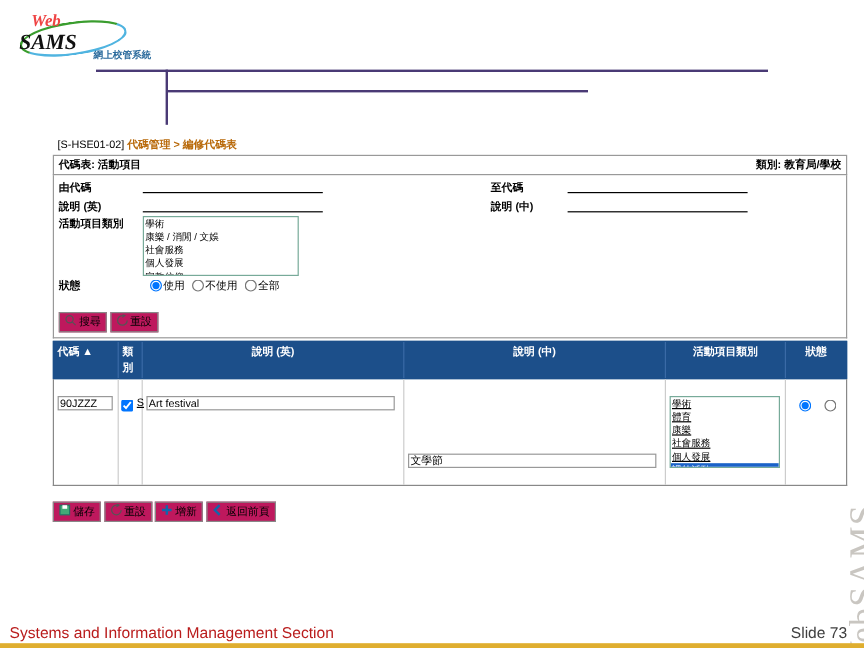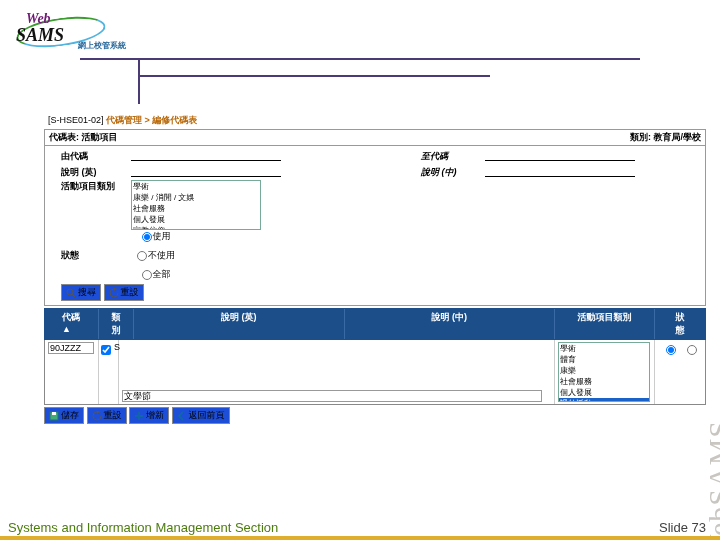--- a/index.html
+++ b/index.html
@@ -25,21 +25,21 @@
     position: absolute; left: 0; top: 6px;
     width: 90px; height: 28px;
     border: 2px solid;
     border-color: #3a9d2e #50b4e0 #50b4e0 #3a9d2e;
     border-radius: 50%;
     transform: rotate(-8deg);
   }
   .logo-web {
     position: absolute; left: 10px; top: 0;
     font: italic bold 14px/1 "Comic Sans MS", cursive;
-    color: #701a75;
+    color: #ef4444;
   }
   .logo-sams {
     position: absolute; left: 0; top: 14px;
     font: italic bold 18px/1 "Comic Sans MS", cursive;
     color: #111;
   }
   .logo-sub {
     position: absolute; left: 62px; top: 30px;
     font: bold 8px/1 sans-serif; color: #2a6a9c;
     white-space: nowrap;
@@ -68,64 +68,64 @@
   .crumbs .path { color:#b96a0b; font-weight:bold; }
 
   .titlebar {
     display:flex; justify-content:space-between;
     background:#fff; border:1px solid #999; border-top:none;
     padding:1px 4px; font-weight:bold;
   }
 
   .searchbox {
     border:1px solid #999; border-top:none;
-    padding:2px 4px 4px 16px;
+    padding:2px 4px 4px 4px;
   }
   .srow { display:flex; align-items:center; min-height:16px; }
   .slabel { width:70px; font-weight:bold; }
   .sfield { width:150px; border-bottom:1px solid #000; height:10px; }
   .sfield2 { width:150px; border-bottom:1px solid #000; height:10px; margin-left:4px;}
   .midspace { width: 140px; }
-  .slabel2 { width:60px; font-weight:bold;font-style:italic; }
+  .slabel2 { width:60px; font-weight:bold; }
 
   .selectbox {
     width:130px; height:50px; border:1px solid #7a9; background:#fff;
     font-size:8px; overflow:hidden; display:inline-block;
   }
   .selectbox .opt { padding:0 1px; white-space:nowrap; }
-  .radios { display:inline-flex; gap:6px; align-items:center; margin-left:6px;flex-direction:column;}
+  .radios { display:inline-flex; gap:6px; margin-left:6px;}
   .radios label { display:inline-flex; align-items:center; gap:1px; }
   .radios input { margin:0; width:10px; height:10px; }
 
   .btnrow { margin-top:3px; }
   .wbtn {
-    display:inline-flex; align-items:center; gap:2px;
-    border:1px solid #888; background:#1d4ed8;
-    padding:1px 4px; font-size:9px; cursor:pointer;
+    display:inline-flex; gap:2px;
+    border:1px solid #888; background:#be185d;
+    padding:1px 4px; font-size:9px; cursor:pointer;margin-top:11px;
   }
   .wbtn .ic { width:10px; height:10px; display:inline-block; }
 
   
   .thead {
     display:flex; background:#1c4f8a; color:#fff;
     border:1px solid #1c4f8a; margin-top:2px;
     font-weight:bold;
   }
-  .thead > div { padding:2px 17px; }
+  .thead > div { padding:2px 3px; }
   .th-code { width:54px; border-right:1px solid #3a6aa6; }
   .th-chk  { width:20px; border-right:1px solid #3a6aa6; display:flex; align-items:center; justify-content:center;}
   .th-en   { flex:1.2; border-right:1px solid #3a6aa6; text-align:center;}
   .th-zh   { flex:1.2; border-right:1px solid #3a6aa6; text-align:center;}
   .th-cat  { width:100px; border-right:1px solid #3a6aa6; text-align:center;}
   .th-st   { width:50px; text-align:center;}
 
   .trow {
     display:flex; border:1px solid #888; border-top:none; min-height:52px;
   }
-  .trow > div { padding:2px 3px; border-right:1px solid #ccc; }
+  .trow > div { padding:14px 3px; border-right:1px solid #ccc;text-decoration:underline; }
   .trow > div:last-child { border-right:none; }
   .trow input[type=text]{ border:1px solid #999; font-size:9px; padding:0 1px; }
   .td-code { width:54px;}
   .td-chk  { width:20px; display:flex; align-items:flex-start; justify-content:center; padding-top:3px;}
   .td-en   { flex:1.2; }
   .td-zh   { flex:1.2; }
   .td-cat  { width:100px;}
   .td-st   { width:50px; display:flex; align-items:flex-start; justify-content:center; gap:3px; padding-top:3px;}
 
   .catsel {
@@ -151,21 +151,21 @@
     transform: rotate(-90deg);
     transform-origin: right bottom;
     font: 30px/1 "Times New Roman", serif;
     color:#c9c6c1; letter-spacing:1px;
     white-space:nowrap;
   }
 
   
   .footer-left {
     position:absolute; left:8px; bottom:6px;
-    font: 13px/1 Verdana, sans-serif; color:#4d7c0f;text-align:right;
+    font: 13px/1 Verdana, sans-serif; color:#b91c1c;text-align:right;
   }
   .footer-right {
     position:absolute; right:14px; bottom:6px;
     font: 13px/1 Verdana, sans-serif; color:#404040;margin-left:16px;
   }
   .accentbar { position:absolute; left:0; bottom:0; width:720px; height:4px; background:#dfae2f; }
 </style>
 </head>
 <body>
 
@@ -272,20 +272,23 @@
       <div class="th-st">狀態</div>
     </div>
 
     <div class="trow">
       <div class="td-code">
         <input type="text" style="width: 46px;" value="90JZZZ">
       </div>
       <div class="td-chk">
         <input type="checkbox" checked="" style="width: 10px; height: 10px;">
         <span>S</span>
+      </div>
+      <div class="td-en">
+        <input type="text" style="width: 98%;" value="Art festival">
       </div>
       <div class="td-zh">
         <input type="text" style="width: 98%; margin-top: 48px;" value="文學節">
       </div>
       <div class="td-cat">
         <div class="catsel">
           <div class="opt">學術</div>
           <div class="opt">體育</div>
           <div class="opt">康樂</div>
           <div class="opt">社會服務</div>

